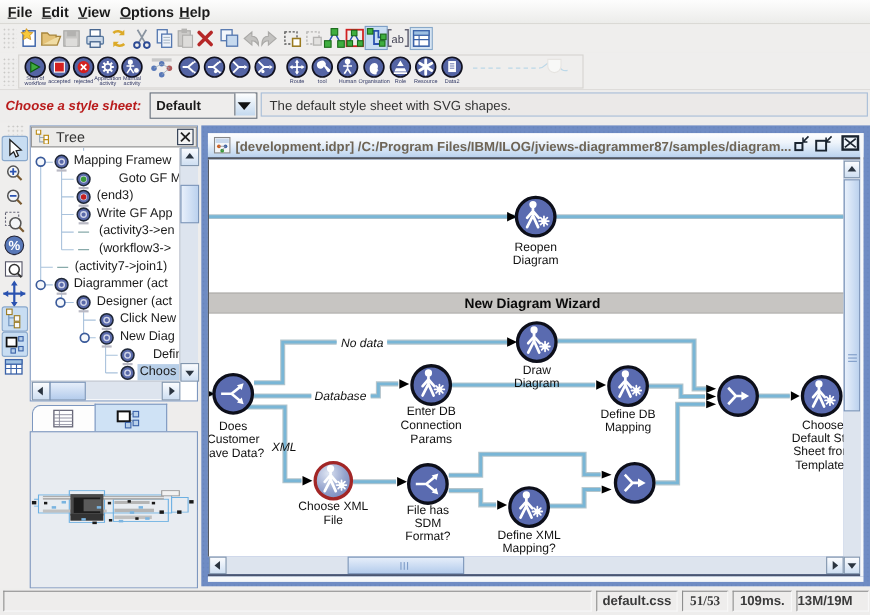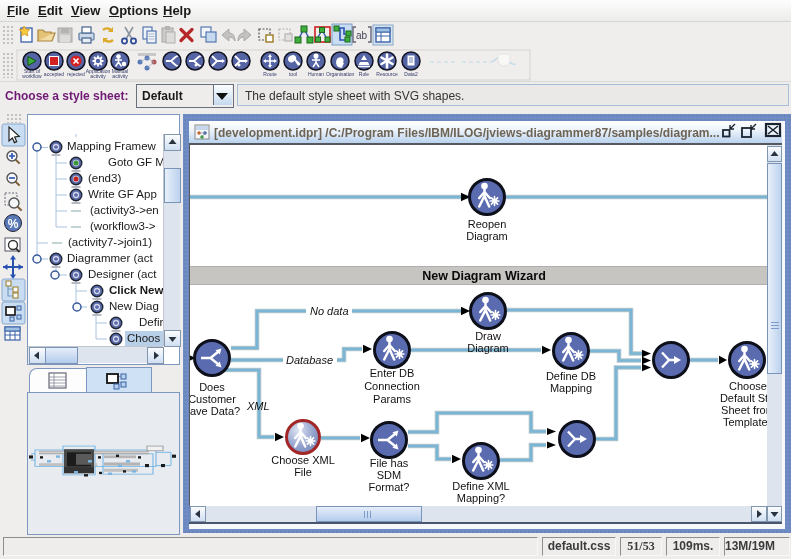--- a/index.html
+++ b/index.html
@@ -209,21 +209,21 @@
   <div class="tinylbl" style="left:92px;top:69px;">Manual<br>activity</div>
   <div class="tinylbl" style="left:242px;top:72px;">Route</div>
   <div class="tinylbl" style="left:265px;top:72px;">tool</div>
   <div class="tinylbl" style="left:288px;top:72px;">Human</div>
   <div class="tinylbl" style="left:312px;top:72px;">Organisation</div>
   <div class="tinylbl" style="left:336px;top:72px;">Role</div>
   <div class="tinylbl" style="left:359px;top:72px;">Resource</div>
   <div class="tinylbl" style="left:383px;top:72px;">Data2</div>
 
   <div class="abs" style="left:0;top:82px;width:791px;height:29px;background:#eeedec;"></div>
-  <div class="abs" style="left:5px;top:89px;font-weight:bold;font-size:12px;color:#701a75;">Choose a style sheet:</div>
+  <div class="abs" style="left:5px;top:89px;font-weight:bold;font-size:12px;color:#b91c1c;font-style:italic;">Choose a style sheet:</div>
 
   <div class="abs" style="left:136px;top:84px;width:96px;height:22px;border:1px solid #67707c;background:#eeedec;"></div>
   <div class="abs" style="left:142px;top:89px;font-size:12px;font-weight:bold;color:#1a1a1a;">Default</div>
   <div class="abs" style="left:213px;top:85px;width:18px;height:20px;background:linear-gradient(#fdfefe,#c4d9ef);border-left:1px solid #67707c;"></div>
   <div class="abs" style="left:216px;top:93px;width:0;height:0;border-left:6px solid transparent;border-right:6px solid transparent;border-top:7px solid #111;"></div>
 
   <div class="abs" style="left:237px;top:84px;width:550px;height:20px;border:1px solid #a7bdd8;background:#ebe9e8;"></div>
   <div class="abs" style="left:245px;top:89px;font-size:12px;color:#333;">The default style sheet with SVG shapes.</div>
 
   <div class="abs" style="left:0;top:111px;width:27px;height:448px;background:#efeeed;"></div>
@@ -270,20 +270,33 @@
     <rect x="17" y="315" width="4" height="4" fill="#b8d0ea" stroke="#3a62a8"></rect>
     <rect x="10" y="317" width="4" height="4" fill="#b8d0ea" stroke="#3a62a8"></rect>
 
     <rect x="5" y="327" width="15" height="13" fill="#fff" stroke="#3a62a8" stroke-width="1.2"></rect>
     <path d="M5 331 h15 M5 335 h15 M10 327 v13 M15 327 v13" stroke="#3a62a8" stroke-width="1"></path>
     <rect x="5" y="327" width="15" height="4" fill="#9ec0e2" stroke="#3a62a8"></rect>
   </svg>
 
   <div class="abs" id="treepanel" style="left:27px;top:114px;width:151px;height:249px;border:1px solid #7d97bf;background:#fff;">
 
+    <div class="abs" style="left:0;top:0;width:149px;height:17px;background:#ecebe9;border:1px solid #8f8f8f;">
+      <svg class="abs" style="left:3px;top:2px;" width="16" height="13" viewBox="0 0 16 13">
+        <path d="M4 3 v8 h4 M4 7 h4" fill="none" stroke="#9ab" stroke-width="1"></path>
+        <rect x="1" y="0" width="4" height="4" fill="#fff" stroke="#b8860b"></rect>
+        <rect x="8" y="5" width="4" height="4" fill="#fff" stroke="#b8860b"></rect>
+        <rect x="8" y="9" width="4" height="4" fill="#fff" stroke="#b8860b"></rect>
+      </svg>
+      <div class="abs" style="left:22px;top:1px;font-size:13px;color:#333;">Tree</div>
+      <div class="abs" style="left:132px;top:1px;width:13px;height:13px;background:#f4f4f4;border:1.5px solid #26344a;"></div>
+      <svg class="abs" style="left:133px;top:2px;" width="13" height="13">
+          <path d="M2.5 2.5 l8 8 M10.5 2.5 l-8 8" stroke="#222" stroke-width="1.6"></path>
+        </svg>
+    </div>
 
     <svg class="abs" style="left:0;top:19px;" width="135" height="212" viewBox="0 0 135 212">
       <defs>
         <g id="tn">
             <circle cx="0" cy="0" r="5.8" fill="#5a6aaa" stroke="#202838" stroke-width="1.4"></circle>
             <circle cx="0" cy="0" r="2.5" fill="none" stroke="#cfd4e8" stroke-width="1.3"></circle>
             <rect x="-4.5" y="7" width="9" height="2" fill="#b9b9c4"></rect>
           </g>
         <g id="th">
             <circle cx="0" cy="0" r="4" fill="#f6f8fb" stroke="#3a5a9a" stroke-width="1.5"></circle>
@@ -315,21 +328,21 @@
     <div class="abs" id="treetexts" style="left:0;top:19px;width:135px;height:212px;overflow:hidden;font-size:11.5px;color:#1a1a1a;white-space:nowrap;">
       <div class="abs" style="left:39px;top:6px;">Mapping Framew</div>
       <div class="abs" style="left:60px;top:22px;margin-left:20px;">Goto GF Manu</div>
       <div class="abs" style="left:60px;top:38px;">(end3)</div>
       <div class="abs" style="left:60px;top:54px;">Write GF App</div>
       <div class="abs" style="left:62px;top:70px;text-align:right;">(activity3-&gt;en</div>
       <div class="abs" style="left:62px;top:86px;">(workflow3-&gt;</div>
       <div class="abs" style="left:40px;top:102px;">(activity7-&gt;join1)</div>
       <div class="abs" style="left:39px;top:118px;">Diagrammer (act</div>
       <div class="abs" style="left:60px;top:134px;">Designer (act</div>
-      <div class="abs" style="left:81px;top:150px;font-weight:bold;">Click New</div>
+      <div class="abs" style="left:81px;top:150px;">Click New</div>
       <div class="abs" style="left:81px;top:166px;">New Diag</div>
       <div class="abs" style="left:99px;top:182px;padding-left:12px;">Define</div>
       <div class="abs" style="left:99px;top:198px;">Choos</div>
     </div>
 
     <div class="abs" style="left:135px;top:19px;width:16px;height:212px;background:#dde4ee;border-left:1px solid #c3c8d0;">
       <div class="abs sbtn" style="left:0;top:0;width:15px;height:15px;"><svg width="15" height="15">
             <path d="M7.5 4 l4 5 h-8z" fill="#2a3440"></path>
           </svg></div>
       <div class="abs sbtn" style="left:0;top:196px;width:15px;height:15px;"><svg width="15" height="15">

